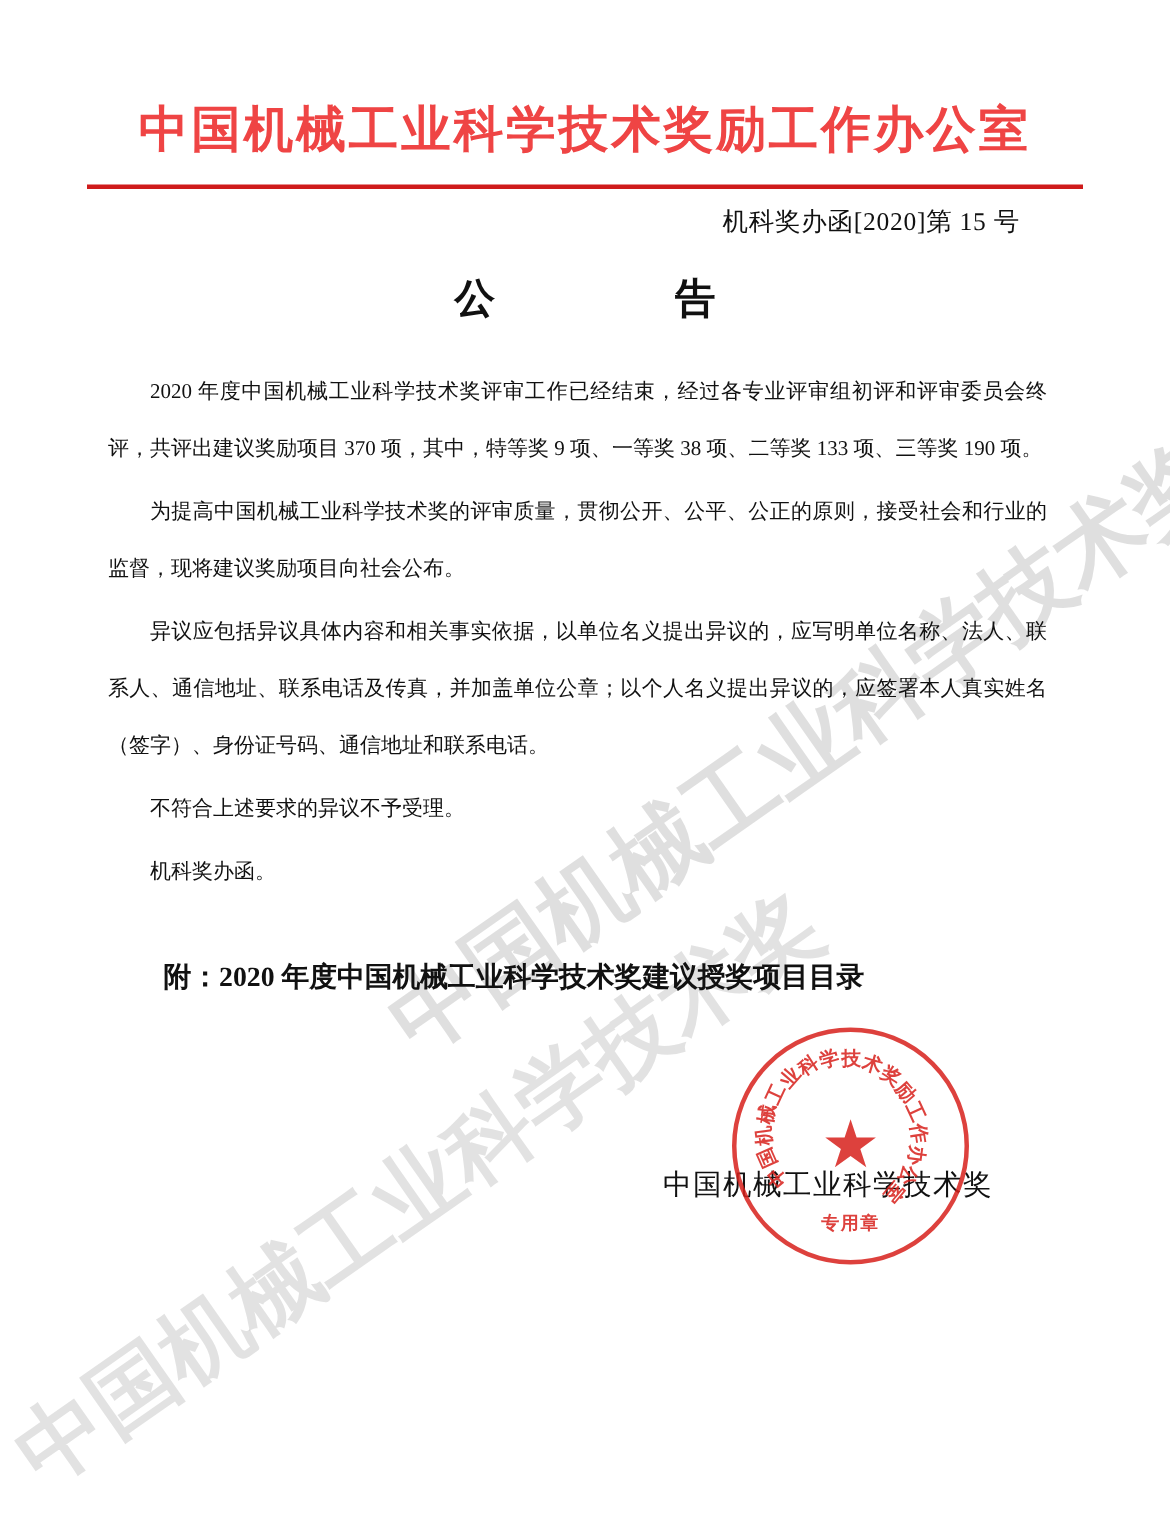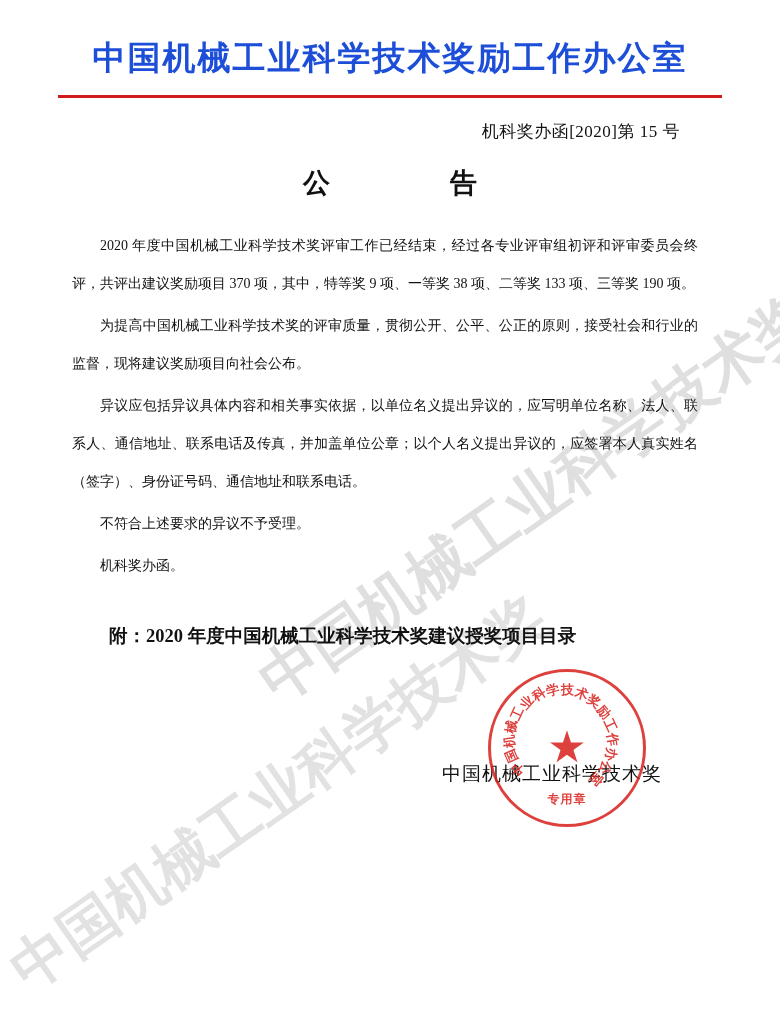--- a/index.html
+++ b/index.html
@@ -53,40 +53,40 @@
     font-size: 58px;
     transform: rotate(-35deg);
     color: rgba(150,150,150,0.28);
   }
 
   
   .doc-title {
     position: relative;
     z-index: 3;
     text-align: center;
-    color: #1d4ed8;
+    color: #ef4444;
     font-size: 33px;
     font-weight: bold;
     letter-spacing: 2px;
-    padding-top: 36px;
+    padding-top: 64px;
     font-family: "Liberation Serif", "DejaVu Serif", serif;
   }
   .red-rule {
     position: relative;
     z-index: 3;
     margin: 14px 58px 0 58px;
     height: 3px;
     background: #cf1b1b;
   }
 
   .doc-number {
     position: relative;
     z-index: 3;
     text-align: right;
-    margin: 22px 100px 0 0;
+    margin: 10px 100px 0 0;
     font-size: 17px;
     color: #111;
     letter-spacing: 0.5px;
   }
 
   .announce-title {
     position: relative;
     z-index: 3;
     text-align: center;
     margin-top: 22px;

